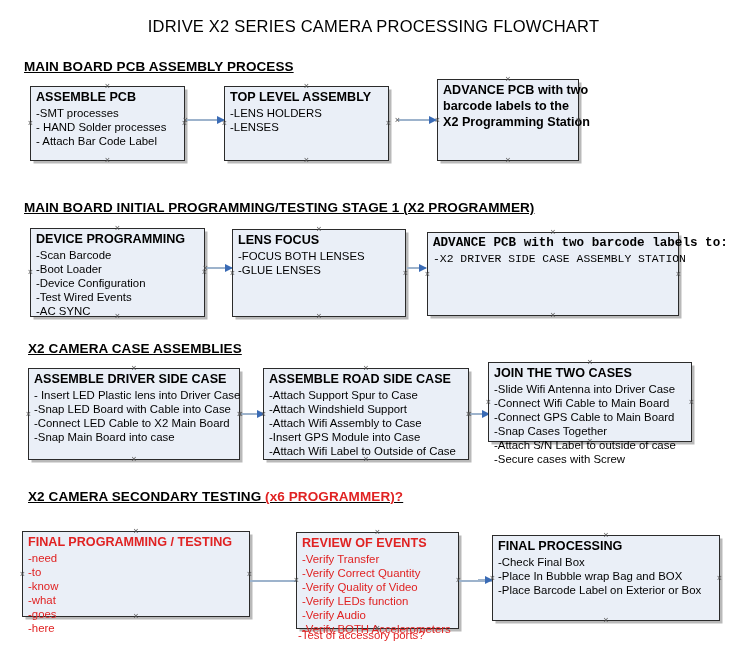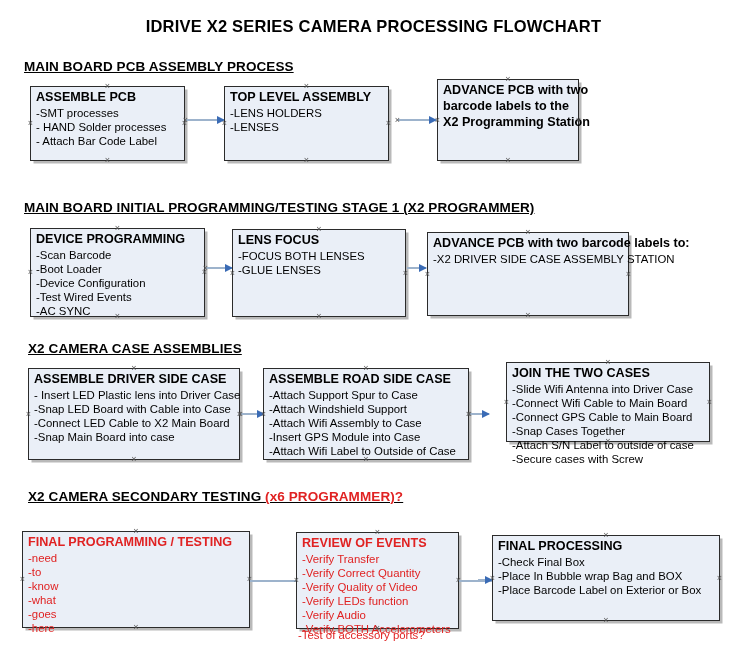--- a/index.html
+++ b/index.html
@@ -11,21 +11,21 @@
     position:relative;
     overflow:hidden;
   }
   #canvas{position:absolute;left:0;top:0;width:747px;height:662px;}
 
   .title{
     position:absolute;
     left:0;top:17px;width:747px;
     text-align:center;
     font-size:16.5px;
-    font-weight:bold;
+    font-weight:normal;
     letter-spacing:.2px;
   }
 
   .section-head{
     position:absolute;
     font-size:13.5px;
     font-weight:bold;
     white-space:nowrap;
     letter-spacing:.1px;
     text-decoration:underline;
@@ -180,21 +180,21 @@
     <span class="hx t"></span>
     <span class="hx b"></span>
     <span class="hx l"></span>
     <span class="hx r"></span>
   </div>
 
   <div class="conn" style="left:407px;top:267px;width:19px;">
     <span class="head"></span>
   </div>
 
-  <div class="box" style="left:427px;top:232px;width:202px;height:84px;">
+  <div class="box" style="left:427px;top:232px;width:252px;height:84px;font-family:Liberation Mono, monospace;">
     <div class="bt">ADVANCE PCB with two barcode labels to:</div>
     <div class="bl">-X2 DRIVER  SIDE  CASE  ASSEMBLY STATION</div>
     <span class="hx t"></span>
     <span class="hx b"></span>
     <span class="hx l"></span>
     <span class="hx r"></span>
   </div>
 
   <div class="section-head" style="left:28px;top:341px;">
     <span>X2 CAMERA CASE ASSEMBLIES</span>
@@ -228,39 +228,39 @@
     <span class="hx b"></span>
     <span class="hx l"></span>
     <span class="hx r"></span>
   </div>
 
   <div class="conn" style="left:470px;top:413px;width:19px;">
     <span class="tail"></span>
     <span class="head"></span>
   </div>
 
-  <div class="box" style="left:488px;top:362px;width:204px;height:80px;margin-left:18px;">
+  <div class="box" style="left:488px;top:362px;width:204px;height:80px;">
     <div class="bt">JOIN THE TWO CASES</div>
     <div class="bl">-Slide Wifi Antenna into Driver Case</div>
     <div class="bl">-Connect Wifi Cable to Main Board</div>
     <div class="bl">-Connect GPS Cable to Main Board</div>
     <div class="bl">-Snap Cases Together</div>
     <div class="bl">-Attach S/N Label to outside of case</div>
     <div class="bl">-Secure cases with Screw</div>
     <span class="hx t"></span>
     <span class="hx b"></span>
     <span class="hx l"></span>
     <span class="hx r"></span>
   </div>
 
   <div class="section-head" style="left:28px;top:489px;">
     <span>X2 CAMERA SECONDARY TESTING </span><span class="red">(x6 PROGRAMMER)?</span>
   </div>
 
-  <div class="box red" style="left:22px;top:531px;width:228px;height:97px;">
+  <div class="box red" style="left:22px;top:531px;width:228px;height:86px;">
     <div class="bt">FINAL PROGRAMMING / TESTING</div>
     <div class="bl">-need</div>
     <div class="bl">-to</div>
     <div class="bl">-know</div>
     <div class="bl">-what</div>
     <div class="bl">-goes</div>
     <div class="bl">-here</div>
     <span class="hx t"></span>
     <span class="hx b"></span>
     <span class="hx l"></span>

